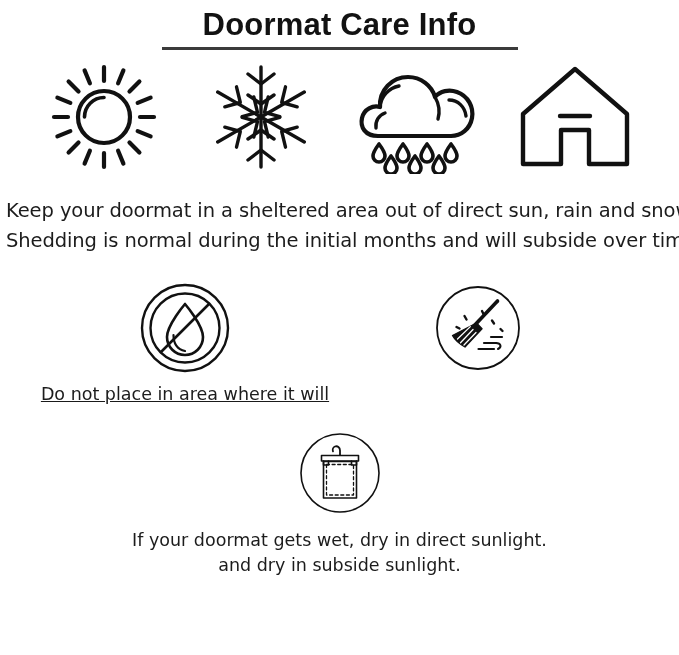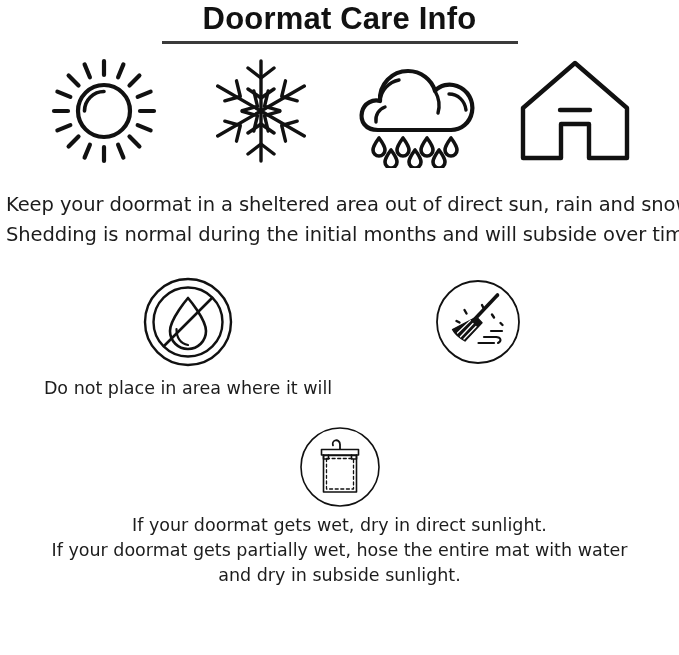--- a/index.html
+++ b/index.html
@@ -13,21 +13,21 @@
     font-family: "DejaVu Sans", "Liberation Sans", sans-serif;
     color: #1a1a1a;
     overflow: hidden;
     position: relative;
   }
 
   
   .title-block {
     width: 100%;
     text-align: center;
-    padding-top: 2px;
+    padding-top: 8px;
   }
   .title {
     font-family: "Liberation Sans", "DejaVu Sans", sans-serif;
     font-size: 31px;
     font-weight: bold;
     letter-spacing: 0.2px;
     color: #121212;
     line-height: 34px;
     margin: 0;
   }
@@ -63,23 +63,24 @@
     line-height: 30px;
     color: #1c1c1c;
     text-align: left;
     letter-spacing: -0.1px;
   }
   .intro-line { display: block; white-space: nowrap; }
 
   
   .care-row {
     display: flex;
-    justify-content: flex-end;
+    justify-content: space-between;
     padding: 26px 56px 0 40px;
     box-sizing: border-box;
+    text-decoration: underline;
   }
   .care-col {
     width: 290px;
     display: flex;
     flex-direction: column;
     align-items: center;
   }
   .badge {
     width: 92px;
     height: 92px;
@@ -97,20 +98,21 @@
   .caption-line { display: block; white-space: nowrap; }
 
   
   .bottom-block {
     margin-top: 20px;
     display: flex;
     flex-direction: column;
     align-items: center;
   }
   .bottom-caption {
+    margin-top: 9px;
     font-size: 17.5px;
     line-height: 25px;
     text-align: center;
     color: #1c1c1c;
   }
   svg { display: block; }
 </style>
 </head>
 <body>
 
@@ -273,16 +275,15 @@
         <rect x="23.5" y="24.5" width="37" height="5.5"></rect>
         <path d="M25.5 30 L25.5 34 L30.5 34 L30.5 30"></path>
         <path d="M53.5 30 L53.5 34 L58.5 34 L58.5 30"></path>
         <rect x="25.5" y="30.5" width="33" height="36.5"></rect>
         <rect x="28.5" y="33.5" width="27" height="30.5" stroke-dasharray="3 2.6" stroke-width="1.3"></rect>
       </svg>
     </span>
   </div>
   <div class="bottom-caption">
     <span class="caption-line">If your doormat gets wet, dry in direct sunlight.</span>
-    <span class="caption-line">If your doormat gets partially wet, hose the entire mat with water</span>
     <span class="caption-line">and dry in subside sunlight.</span>
   </div>
 </div>
 
 </body></html>

